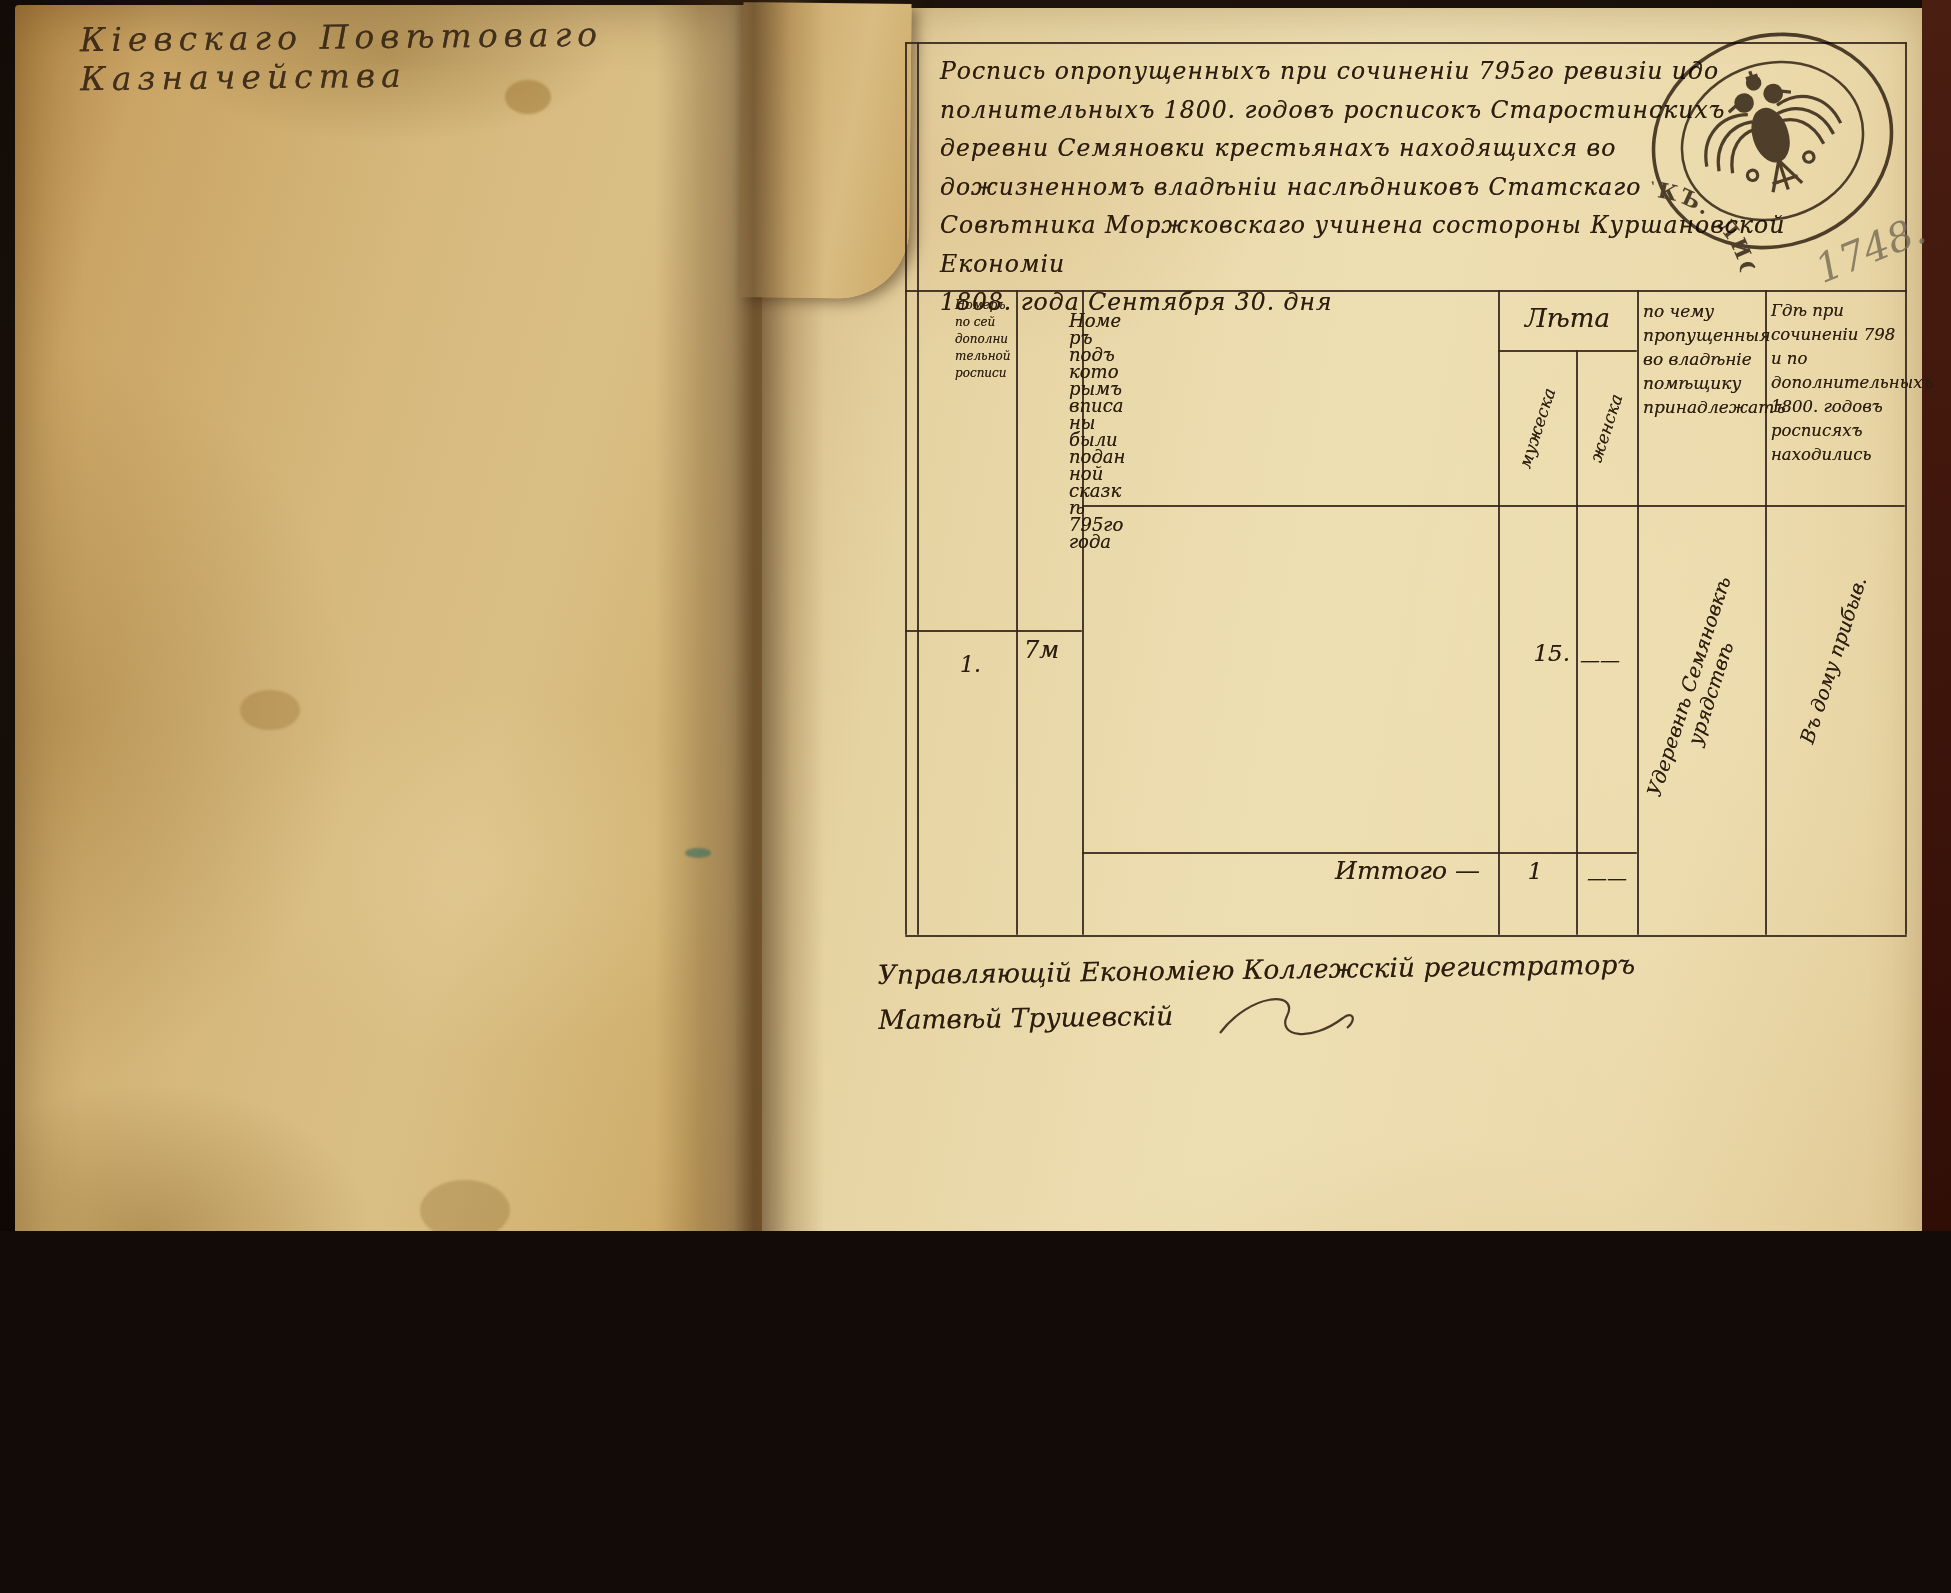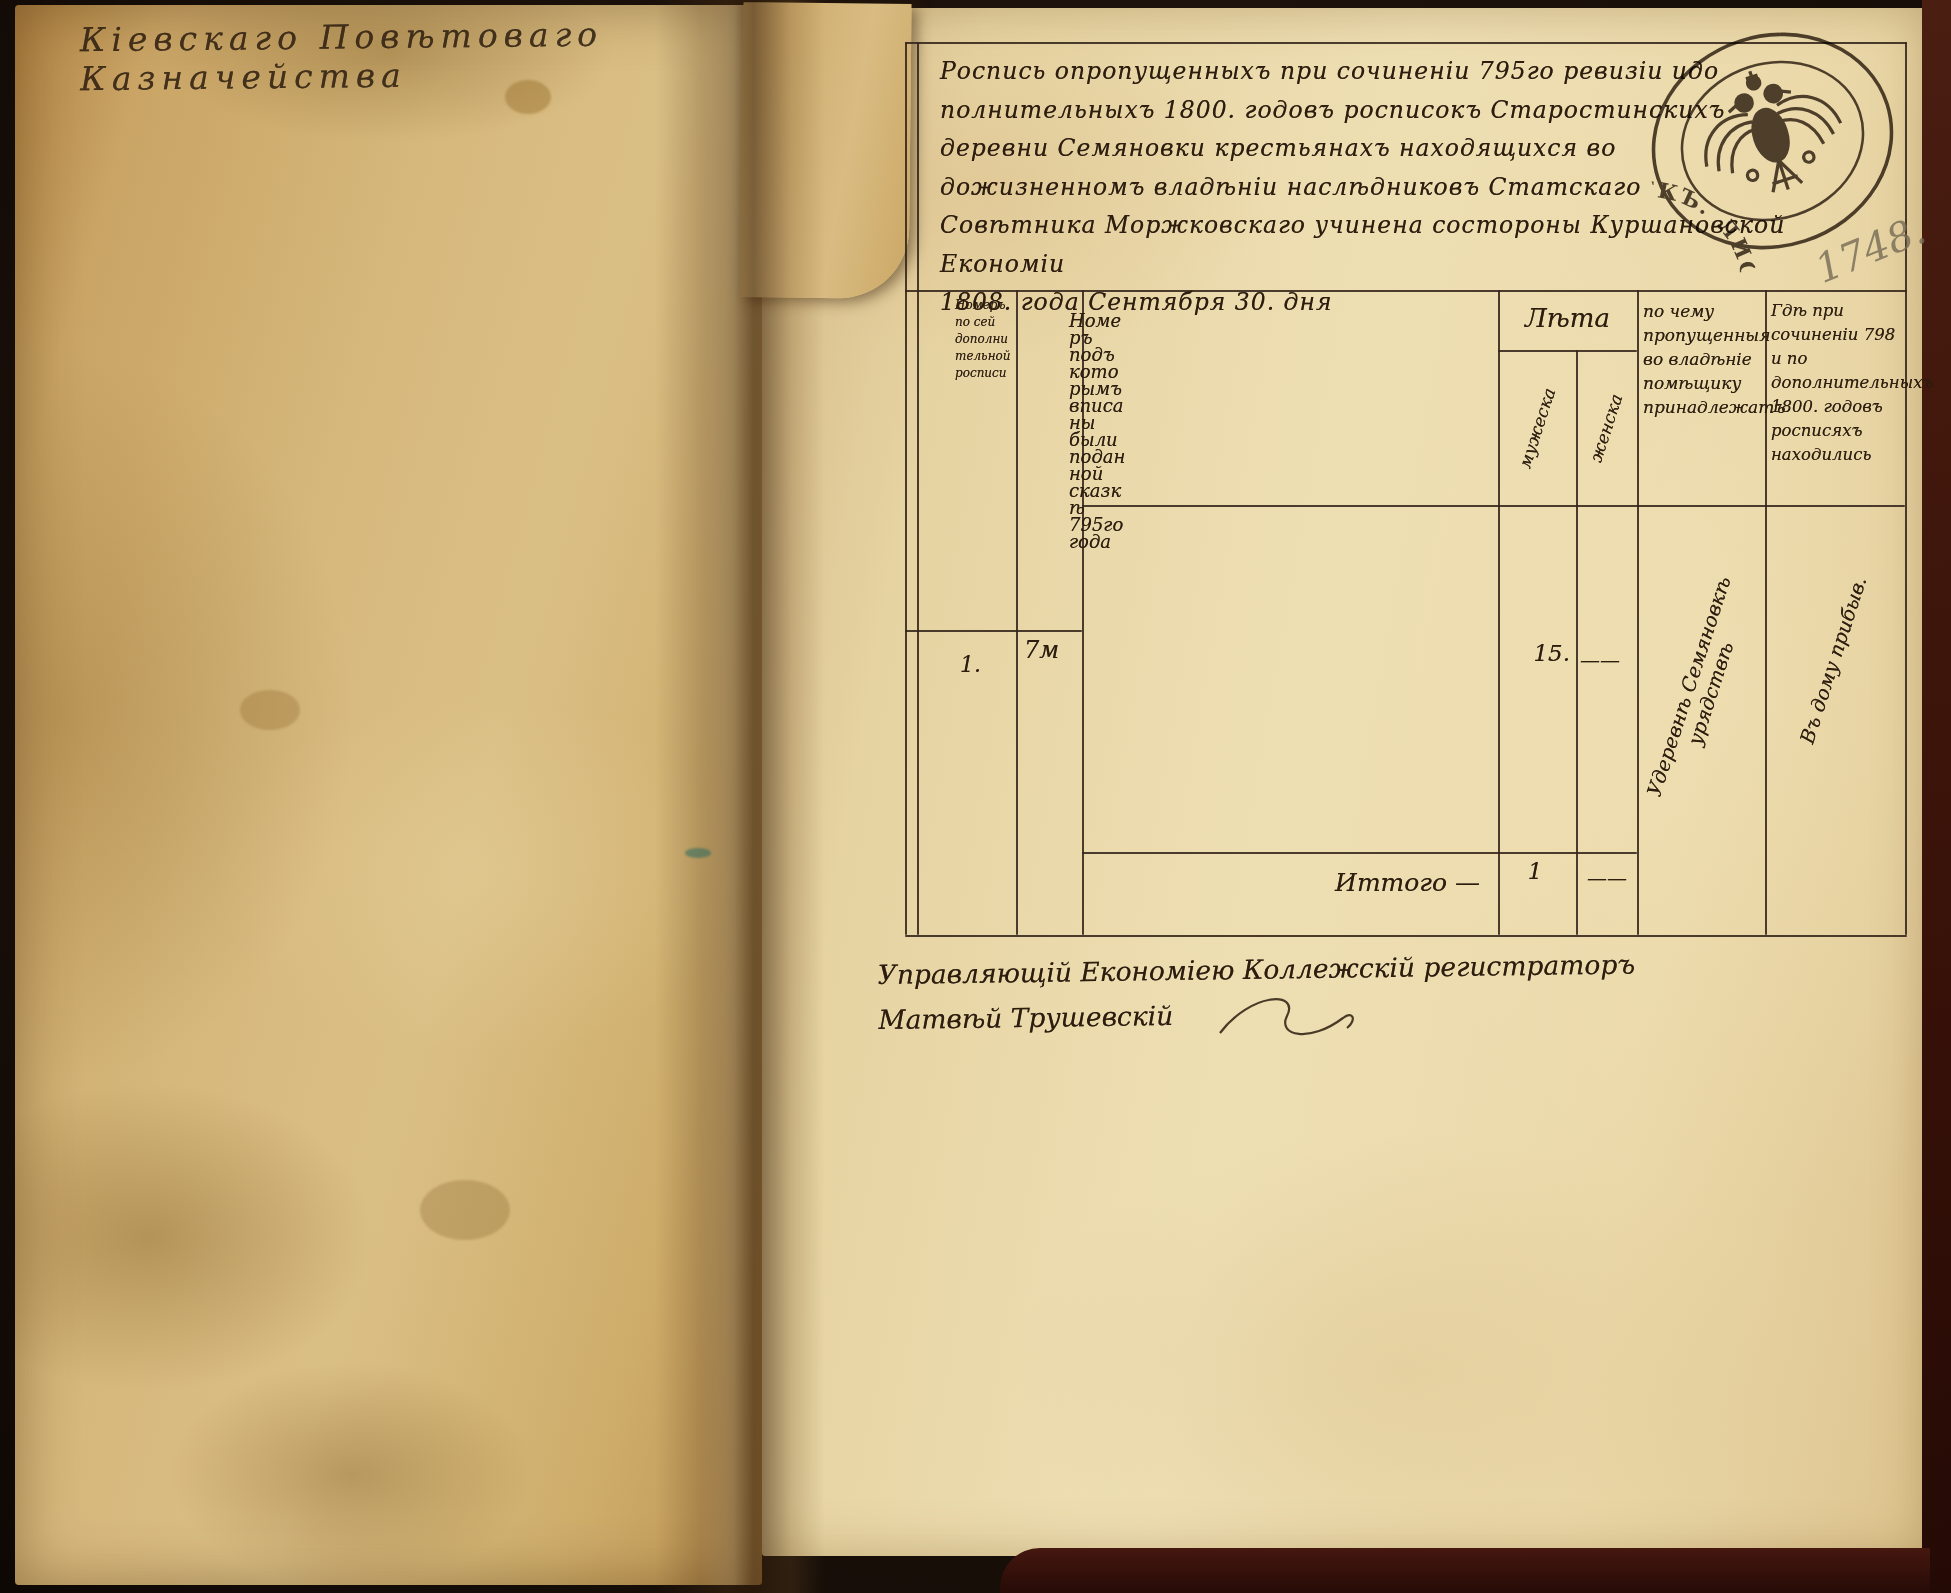--- a/index.html
+++ b/index.html
@@ -1,17 +1,17 @@
 <!DOCTYPE html>
 <html><head>
 <meta charset="utf-8">
 <style>
   html,body{margin:0;padding:0;background:#120b07;}
   .canvas{
-    position:relative;width:1951px;height:1593px;overflow:hidden;
+    position:relative;width:1951px;height:1231px;overflow:hidden;
     background:radial-gradient(ellipse at 55% 40%, #2a1c12 0%, #170e08 70%, #0e0805 100%);
     font-family:"DejaVu Serif", serif;
   }
   .abs{position:absolute;}
   .ink{color:#2c1d0f;font-style:italic;text-shadow:0 0 0.5px rgba(44,29,15,.7);}
   .pre{white-space:pre-line;}
   .line{position:absolute;background:#33241a;opacity:.88;border-radius:2px;}
   .vline{width:2px;}
   .hline{height:2px;}
   .rot{display:flex;align-items:center;justify-content:center;text-align:center;}
@@ -139,21 +139,21 @@
   <div class="abs ink" style="left:1643px;top:299px;width:118px;font-size:17px;line-height:24px;">по чему пропущенныя во владѣніе помѣщику принадлежатъ</div>
   <div class="abs ink" style="left:1771px;top:299px;width:130px;font-size:16.5px;line-height:24px;">Гдѣ при сочиненіи 798 и по дополнительныхъ 1800. годовъ росписяхъ находились</div>
 
   <div class="abs ink" style="left:960px;top:652px;width:50px;font-size:22px;">1.</div>
   <div class="abs ink" style="left:1024px;top:636px;width:55px;font-size:24px;">7м</div>
   <div class="abs ink" style="left:1500px;top:640px;width:70px;font-size:23px;text-align:right;">15.</div>
   <div class="abs ink" style="left:1580px;top:648px;width:55px;font-size:20px;">——</div>
   <div class="abs ink rot" style="left:1530px;top:670px;width:340px;height:40px;font-size:19.5px;transform:rotate(-72deg);">Удеревнѣ Семяновкѣ урядствѣ</div>
   <div class="abs ink rot" style="left:1693px;top:640px;width:280px;height:40px;font-size:19.5px;transform:rotate(-72deg);">Въ дому прибыв.</div>
 
-  <div class="abs ink" style="left:1280px;top:856px;width:200px;font-size:25px;text-align:right;margin-top:12px;">Иттого —</div>
+  <div class="abs ink" style="left:1280px;top:856px;width:200px;font-size:25px;text-align:right;">Иттого —</div>
   <div class="abs ink" style="left:1505px;top:858px;width:60px;font-size:23px;text-align:center;">1</div>
   <div class="abs ink" style="left:1587px;top:866px;width:60px;font-size:20px;">——</div>
 
   <div class="abs ink pre" style="left:878px;top:945px;width:1020px;font-size:26.5px;line-height:45px;transform:rotate(-0.8deg);">Управляющій Економіею Коллежскій регистраторъ
 Матвѣй Трушевскій</div>
   <div class="abs" style="left:1215px;top:988px;width:150px;height:70px;">
     <svg width="150" height="70" viewBox="0 0 150 70">
       <path class="flourish-svg" d="M5 45 C35 5 85 2 72 28 C62 48 95 55 128 30 C138 22 142 32 132 40"></path>
     </svg>
   </div>

